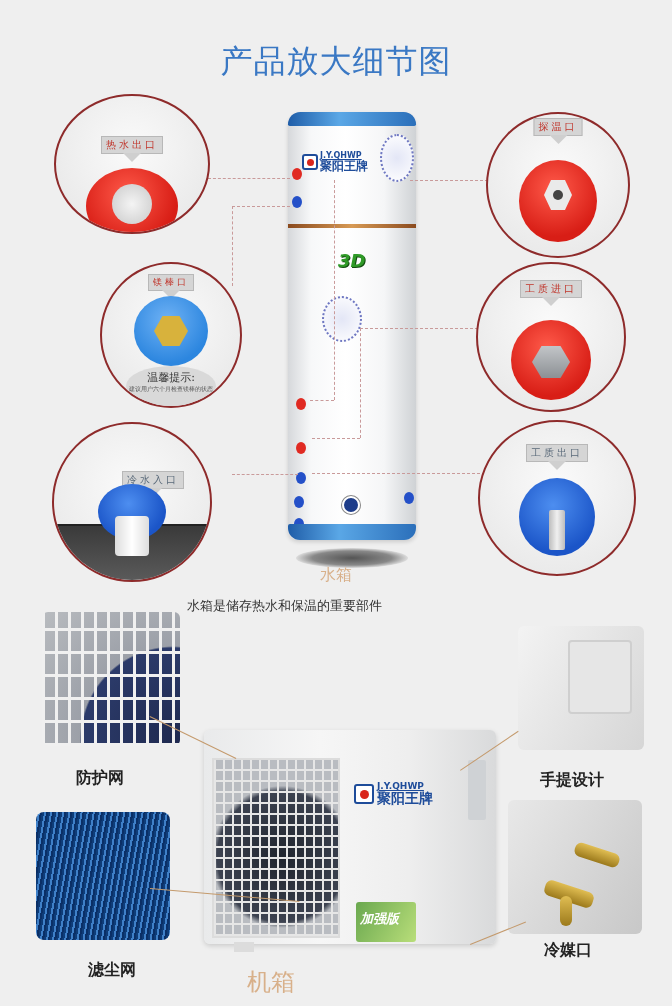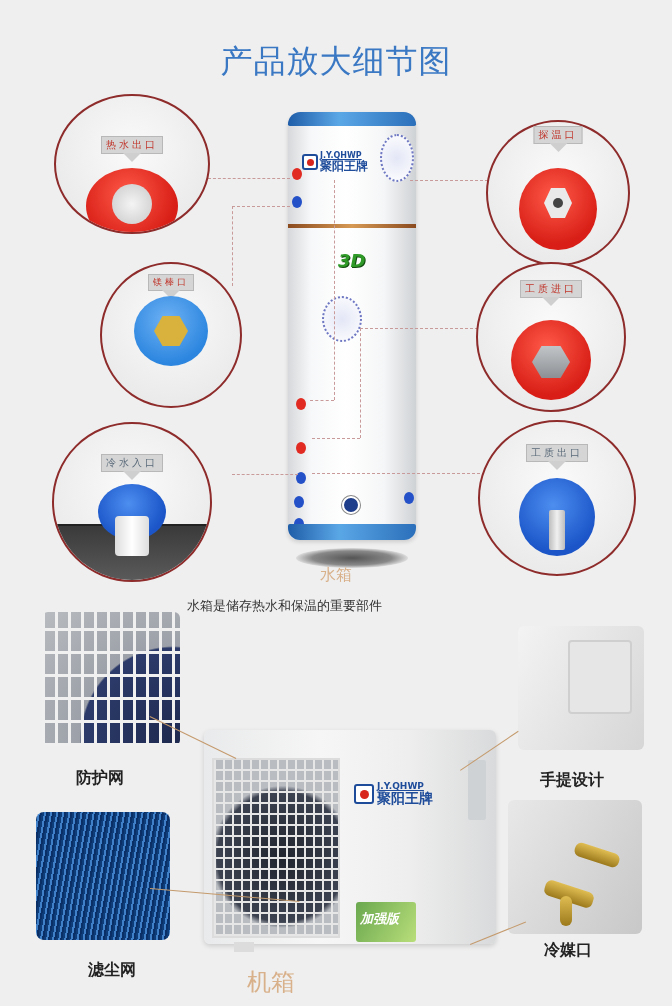--- a/index.html
+++ b/index.html
@@ -145,30 +145,34 @@
 <div class="circle" style="left:54px;top:94px;width:156px;height:140px;">
   <div class="label-tag red" style="top:40px;">热水出口</div>
   <div class="knob red" style="top:72px;width:92px;height:76px;"></div>
   <div class="fitting white-cap" style="top:88px;width:40px;height:40px;"></div>
 </div>
 
 <div class="circle" style="left:100px;top:262px;width:142px;height:146px;">
   <div class="label-tag red" style="top:10px;font-size:9px;">镁棒口</div>
   <div class="knob lightblue" style="top:32px;width:74px;height:70px;"></div>
   <div class="fitting hex-gold" style="top:52px;"></div>
+  <div class="tip-bubble" style="top:102px;">
+    <div class="tip-title">温馨提示:</div>
+    <div class="tip-body">建议用户六个月检查镁棒的状态</div>
+  </div>
 </div>
 
 <div class="circle" style="left:52px;top:422px;width:160px;height:160px;">
-  <div class="label-tag gray" style="top:30px;">冷水入口</div>
+  <div class="label-tag gray" style="top:47px;margin-left:21px;">冷水入口</div>
   <div class="dark-floor"></div>
   <div class="knob blue" style="top:60px;width:68px;height:56px;"></div>
   <div class="fitting cap-cold" style="top:92px;"></div>
 </div>
 
-<div class="circle" style="left:486px;top:120px;width:144px;height:146px;">
+<div class="circle" style="left:486px;top:112px;width:144px;height:146px;">
   <div class="label-tag red" style="top:4px;font-size:10px;">探温口</div>
   <div class="knob red" style="top:46px;width:78px;height:82px;"></div>
   <div class="fitting nut-white" style="top:66px;"></div>
 </div>
 
 <div class="circle" style="left:476px;top:262px;width:150px;height:150px;">
   <div class="label-tag red" style="top:16px;">工质进口</div>
   <div class="knob red" style="top:56px;width:80px;height:80px;"></div>
   <div class="fitting hex-silver" style="top:82px;"></div>
 </div>

